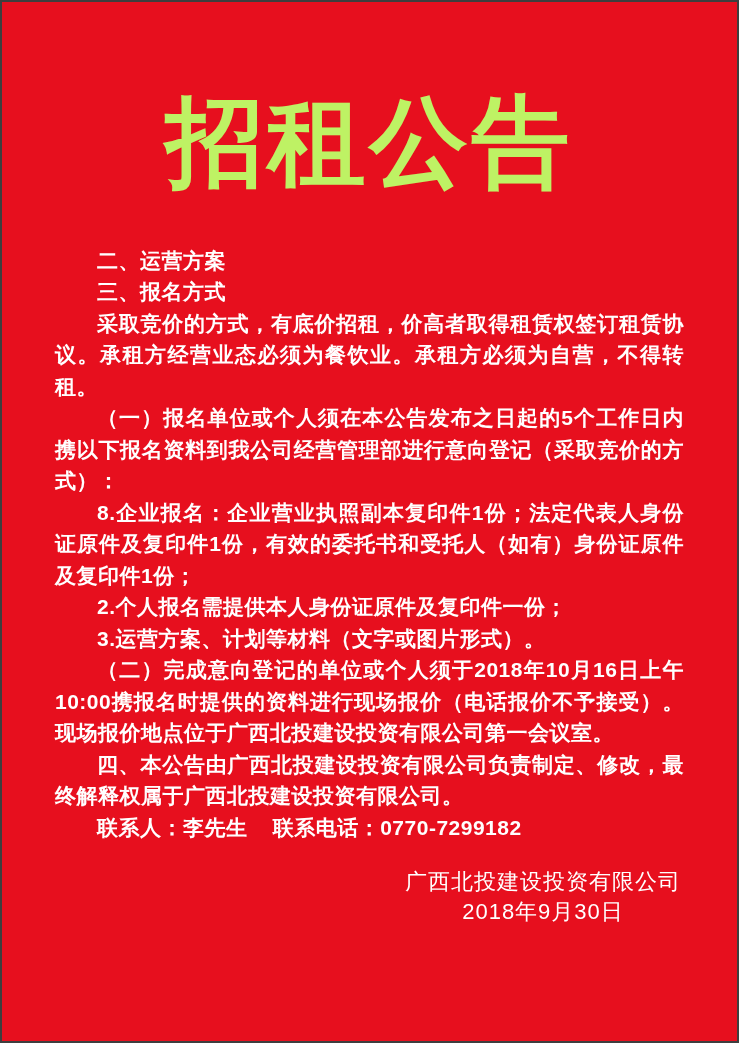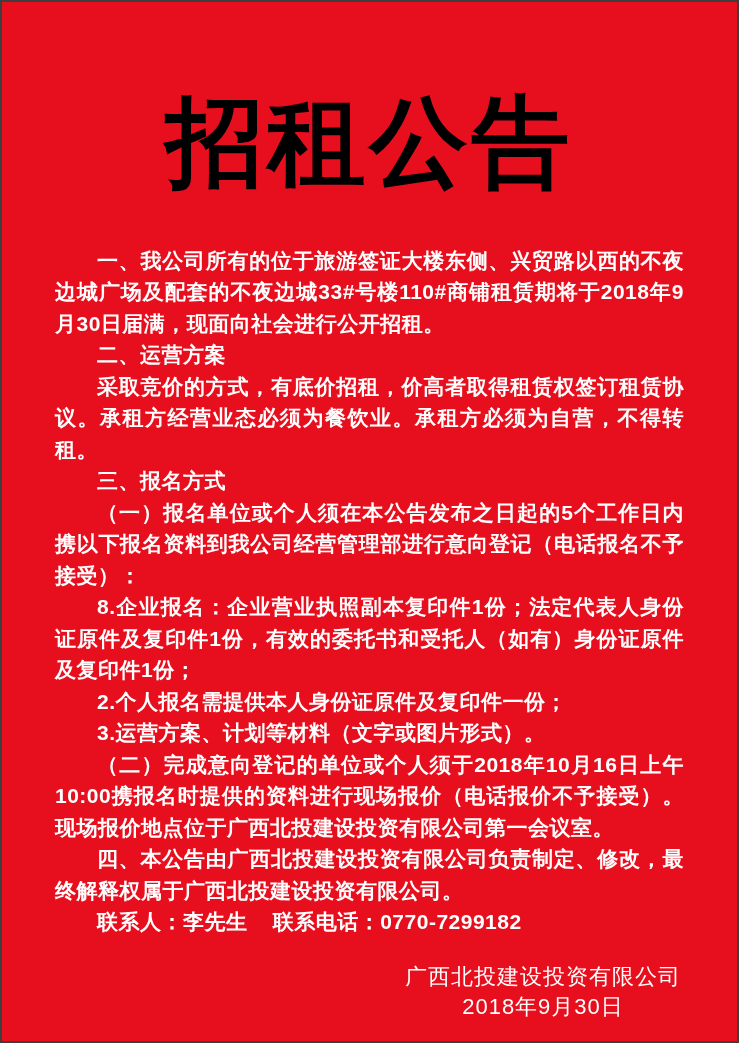--- a/index.html
+++ b/index.html
@@ -19,21 +19,21 @@
     font-family: "Liberation Sans", sans-serif;
   }
   .title {
     margin: 84px 0 0 0;
     text-align: center;
     font-family: "DejaVu Serif", serif;
     font-weight: bold;
     font-size: 98px;
     line-height: 1.15;
     letter-spacing: 4px;
-    color: #000000;
+    color: #bef264;
   }
   .body-text {
     margin: 46px 53px 0 53px;
     font-size: 21px;
     font-weight: bold;
     line-height: 31.5px;
     text-align: justify;
     letter-spacing: 0.5px;
   }
   .body-text p {
@@ -62,25 +62,24 @@
   }
 </style>
 </head>
 <body>
 
 <div class="poster">
 
   <h1 class="title">招租公告</h1>
 
   <div class="body-text">
-    <p>一、我公司所有的位于旅游签证大楼东侧、兴贸路以西的不夜边城广场及配套的不夜边城33#号楼110#商铺租赁期将于2018年9月30日届满，现面向社会进行公开招租。</p>
     <p>二、运营方案</p>
+    <p>三、报名方式</p>
     <p>采取竞价的方式，有底价招租，价高者取得租赁权签订租赁协议。承租方经营业态必须为餐饮业。承租方必须为自营，不得转租。</p>
-    <p>三、报名方式</p>
-    <p>（一）报名单位或个人须在本公告发布之日起的5个工作日内携以下报名资料到我公司经营管理部进行意向登记（电话报名不予接受）：</p>
+    <p>（一）报名单位或个人须在本公告发布之日起的5个工作日内携以下报名资料到我公司经营管理部进行意向登记（采取竞价的方式）：</p>
     <p>8.企业报名：企业营业执照副本复印件1份；法定代表人身份证原件及复印件1份，有效的委托书和受托人（如有）身份证原件及复印件1份；</p>
     <p>2.个人报名需提供本人身份证原件及复印件一份；</p>
     <p>3.运营方案、计划等材料（文字或图片形式）。</p>
     <p>（二）完成意向登记的单位或个人须于2018年10月16日上午10:00携报名时提供的资料进行现场报价（电话报价不予接受）。现场报价地点位于广西北投建设投资有限公司第一会议室。</p>
     <p>四、本公告由广西北投建设投资有限公司负责制定、修改，最终解释权属于广西北投建设投资有限公司。</p>
     <p class="contact-line"><span>联系人：</span><span>李先生</span><span class="gap"></span><span>联系电话：</span><span>0770-7299182</span></p>
   </div>
 
   <div class="signature">
     <div>广西北投建设投资有限公司</div>

